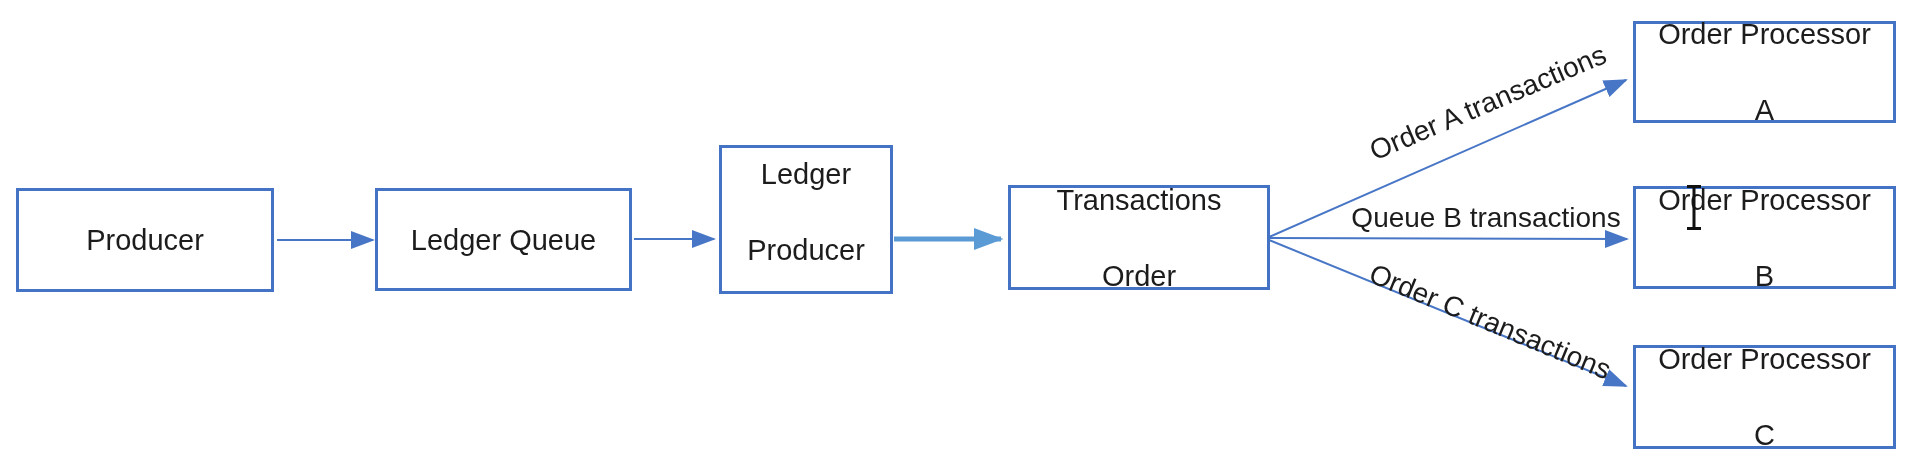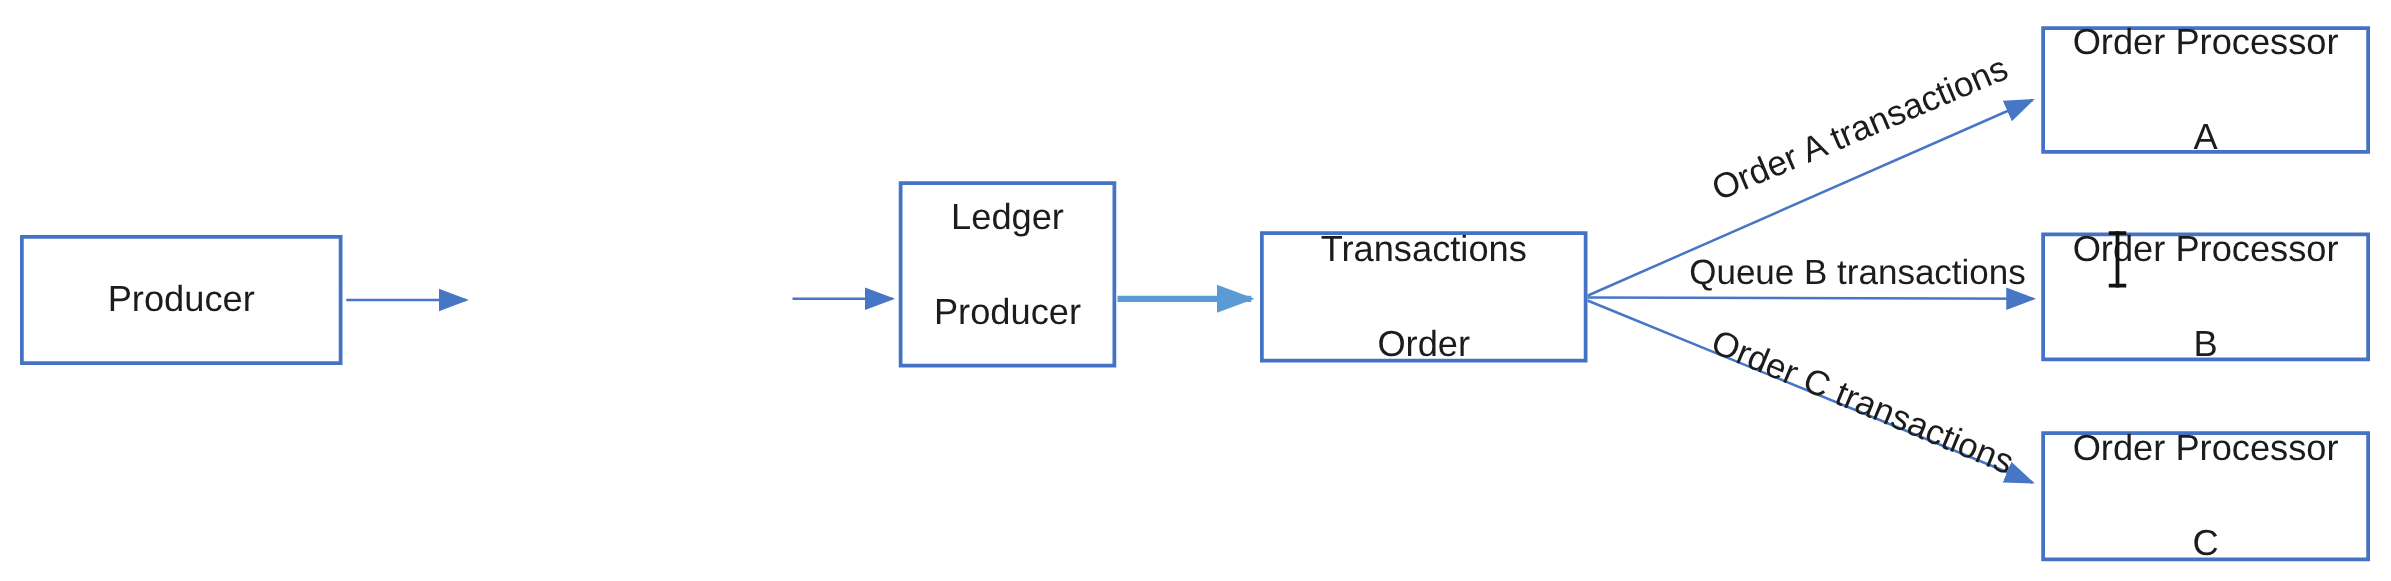--- a/index.html
+++ b/index.html
@@ -97,20 +97,23 @@
     </g>
     <g>
       <line x1="1269" y1="240" x2="1626" y2="386" style="stroke: var(--arrow, #4876C6);" stroke-width="2" marker-end="url(#head-thin)"></line>
     </g>
   </svg>
 
   <div class="node single" id="node-producer">
     <span>Producer</span>
   </div>
 
+  <div class="node single" id="node-ledger-queue">
+    <span>Ledger Queue</span>
+  </div>
 
   <div class="node tall" id="node-ledger-processor">
     <span>Ledger</span>
     <span>Producer</span>
   </div>
 
   <div class="node" id="node-transactions-queue">
     <span>Transactions</span>
     <span>Order</span>
   </div>

